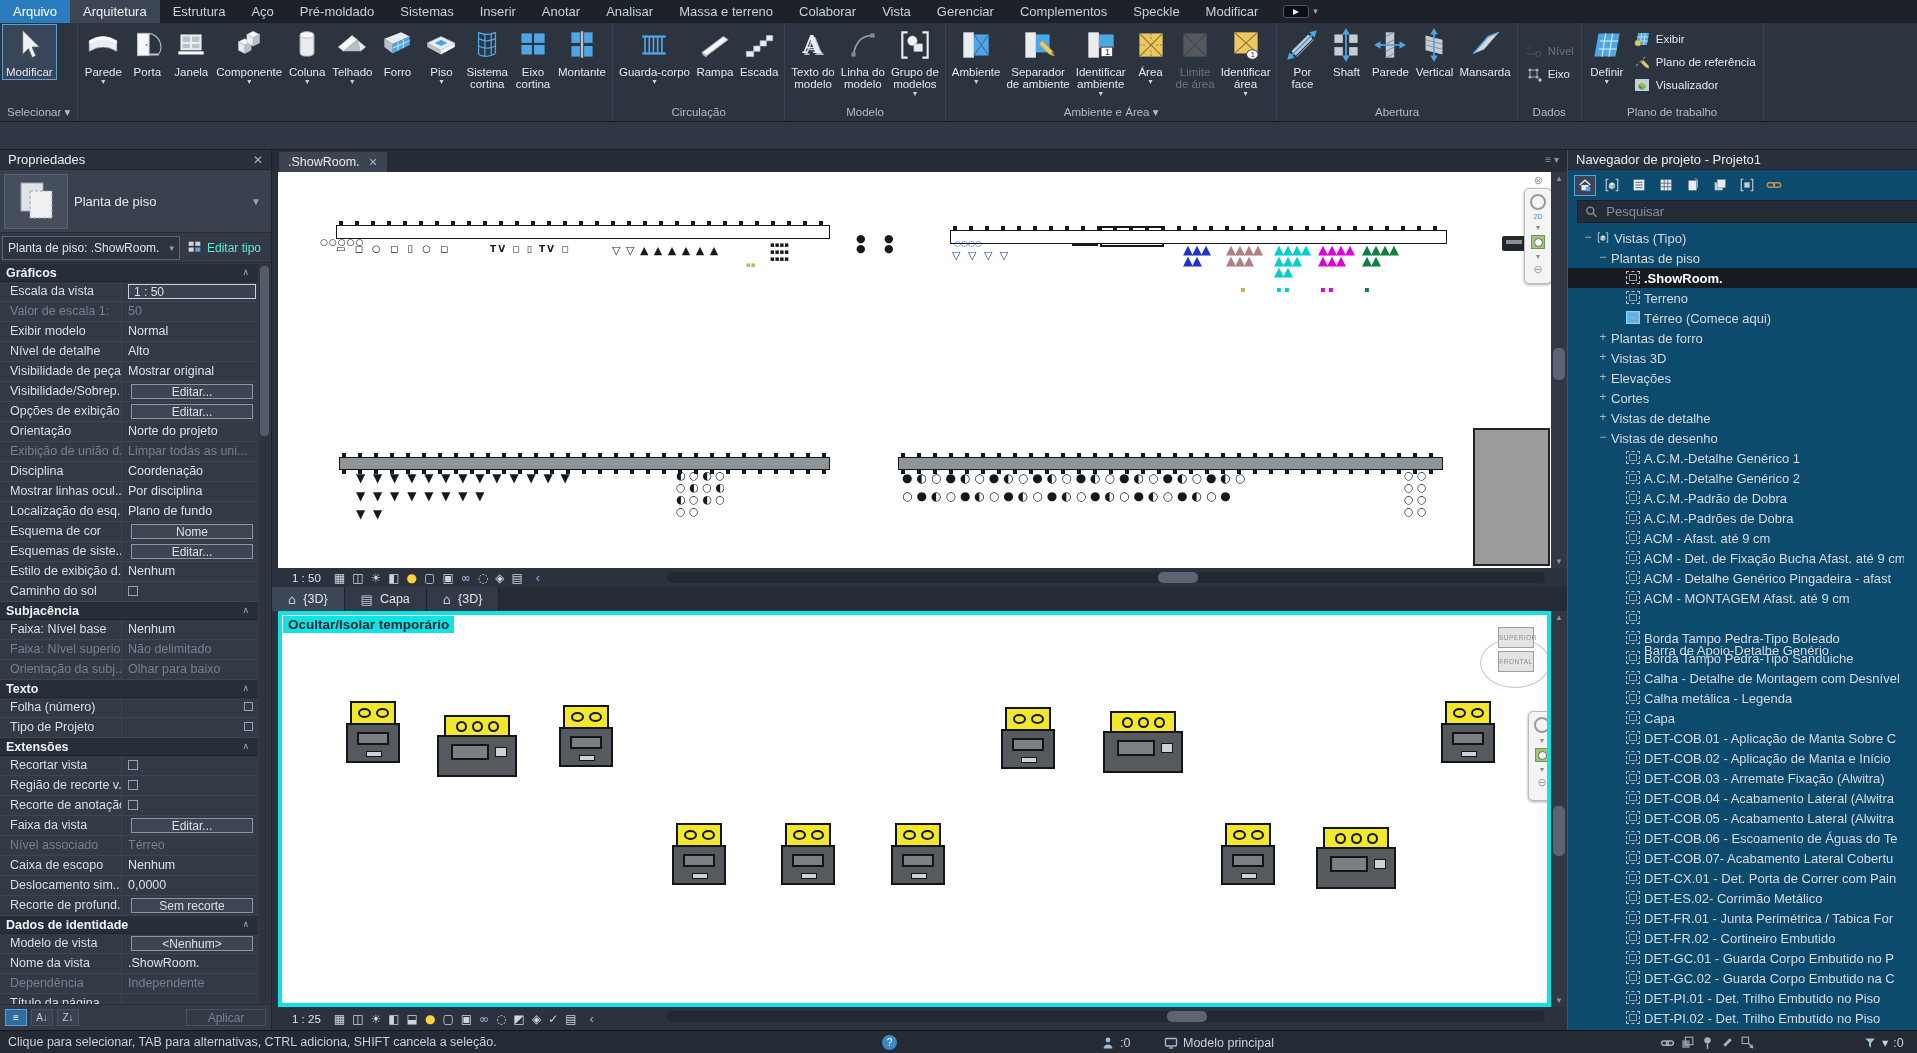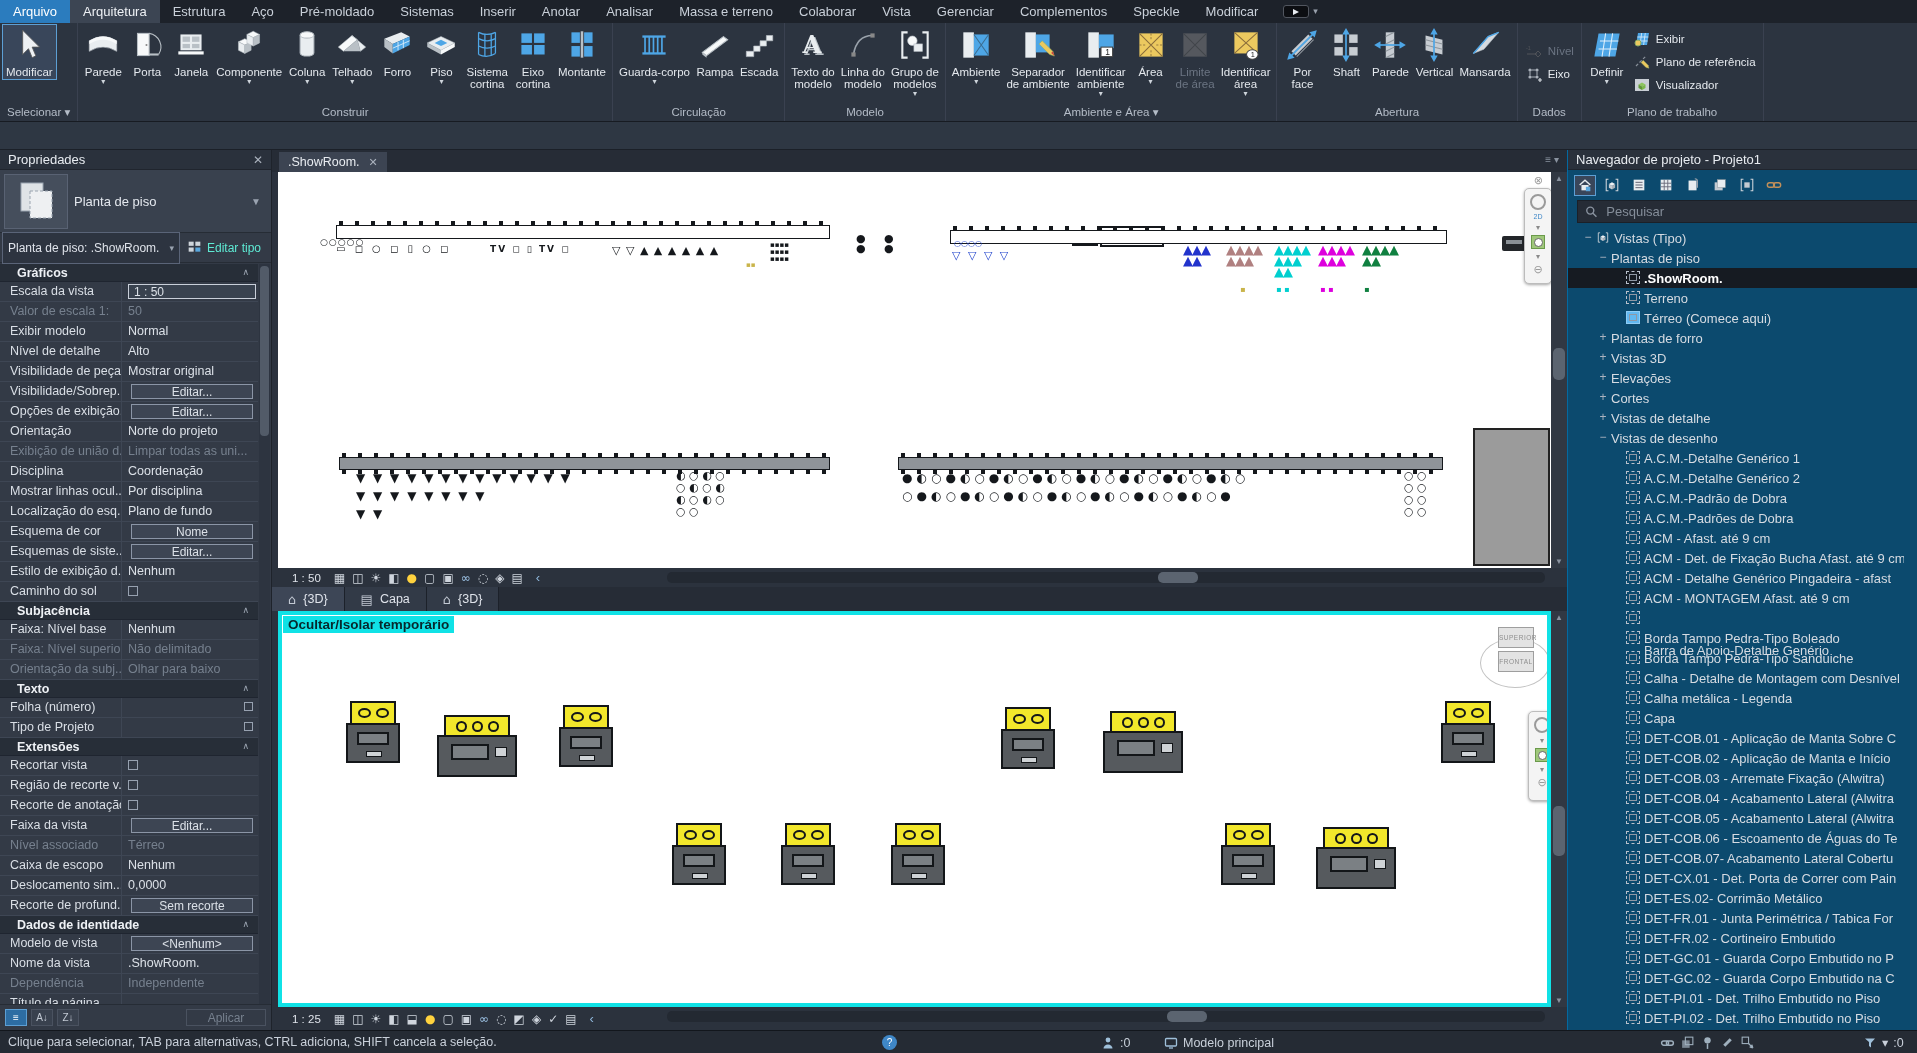--- a/index.html
+++ b/index.html
@@ -37,25 +37,25 @@
 
   
   #properties{position:absolute;left:0;top:150px;width:272px;height:880px;background:#333a46;border-right:1px solid #1e232b;font-size:12.5px;}
   .phdr{position:absolute;left:0;top:0;right:0;height:20px;background:#2a313c;display:flex;align-items:center;padding:0 8px;color:#e8ecf1;font-size:13px;border-bottom:1px solid #20252e;}
   .phdr .x{margin-left:auto;color:#aab2bd;font-size:12px;}
   .ptype{position:absolute;left:0;top:20px;right:0;height:63px;background:#39414e;border-bottom:1px solid #262c35;display:flex;align-items:center;}
   .pthumb{width:64px;height:55px;margin:3px 6px 3px 4px;background:#454e5c;border:1px solid #59llg;border:1px solid #596273;display:flex;align-items:center;justify-content:center;}
   .ptypelabel{font-size:13px;color:#e4e8ee;}
   .ptcaret{margin-left:auto;margin-right:10px;color:#9aa3b0;font-size:10px;}
   .pselrow{position:absolute;left:0;top:83px;right:0;height:30px;display:flex;align-items:center;padding:0 2px;border-bottom:1px solid #262c35;}
-  .pcombo{width:178px;height:32px;background:#2d3440;border:1px solid #5a6478;font-size:12px;display:flex;align-items:center;padding:0 5px;color:#dfe3ea;}
+  .pcombo{width:178px;height:24px;background:#2d3440;border:1px solid #5a6478;font-size:12px;display:flex;align-items:center;padding:0 5px;color:#dfe3ea;}
   .pcombo .car{margin-left:auto;font-size:9px;color:#9aa3b0;}
   .pedit{display:flex;align-items:center;gap:5px;font-size:12px;margin-left:7px;color:#5eead4;}
   #pgrid{position:absolute;left:0;right:13px;top:114px;bottom:26px;overflow:hidden;}
-  .phead{height:18px;background:#272e38;border-bottom:1px solid #1f2530;font-weight:bold;color:#eef1f5;padding:2px 0 0 17px;position:relative;font-size:12.5px;}
+  .phead{height:18px;background:#272e38;border-bottom:1px solid #1f2530;font-weight:bold;color:#eef1f5;padding:2px 0 0 6px;position:relative;font-size:12.5px;}
   .phead .car{position:absolute;right:9px;top:3px;color:#9aa3b0;font-size:9px;font-weight:normal;}
   .prow{display:flex;height:20px;border-bottom:1px solid #3e4654;}
   .plbl{width:122px;padding:2px 2px 0 10px;color:#dadfe6;overflow:hidden;white-space:nowrap;border-right:1px solid #3e4654;}
   .pval{flex:1;padding:2px 2px 0 6px;position:relative;overflow:hidden;white-space:nowrap;display:flex;align-items:flex-start;}
   .pbtn{margin:0 3px;border:1px solid #8b95a6;background:#3d4553;text-align:center;height:15px;line-height:14px;flex:1;font-size:12px;}
   .pcomboV{border:1px solid #c9cfd9;background:#39424f;padding:0 5px;height:15px;line-height:14px;flex:1;font-size:12px;}
   .pchk{width:10px;height:10px;border:1px solid #97a1b0;margin-top:2px;}
   .pmini{position:absolute;right:5px;top:4px;width:9px;height:9px;border:1px solid #97a1b0;}
   .prow.dis .plbl,.prow.dis .pval{color:#76808e;}
   #pscroll{position:absolute;right:1px;top:114px;bottom:26px;width:11px;background:#2d3440;}
@@ -333,21 +333,20 @@
                   <rect x="8" y="19" width="8" height="10"></rect>
                   <rect x="20" y="6" width="8" height="10"></rect>
                   <rect x="20" y="19" width="8" height="10"></rect>
                 </g>
                 <rect x="16.8" y="5" width="2.4" height="25" fill="#b9c0c6"></rect>
               </svg>
             </span>
             <span class="rbl">Montante</span>
           </div>
         </div>
-        <div class="rglabel">Construir</div>
       </div>
       <div class="rgroup">
         <div class="rbody">
           <div class="rb">
             <span style="width: 38px; height: 38px;">
               <svg viewBox="0 0 36 36" width="100%" height="100%">
                 <g stroke="#4ea6e6" stroke-width="2.2">
                   <path d="M7 10 h22"></path>
                   <path d="M7 26 h22"></path>
                 </g>

